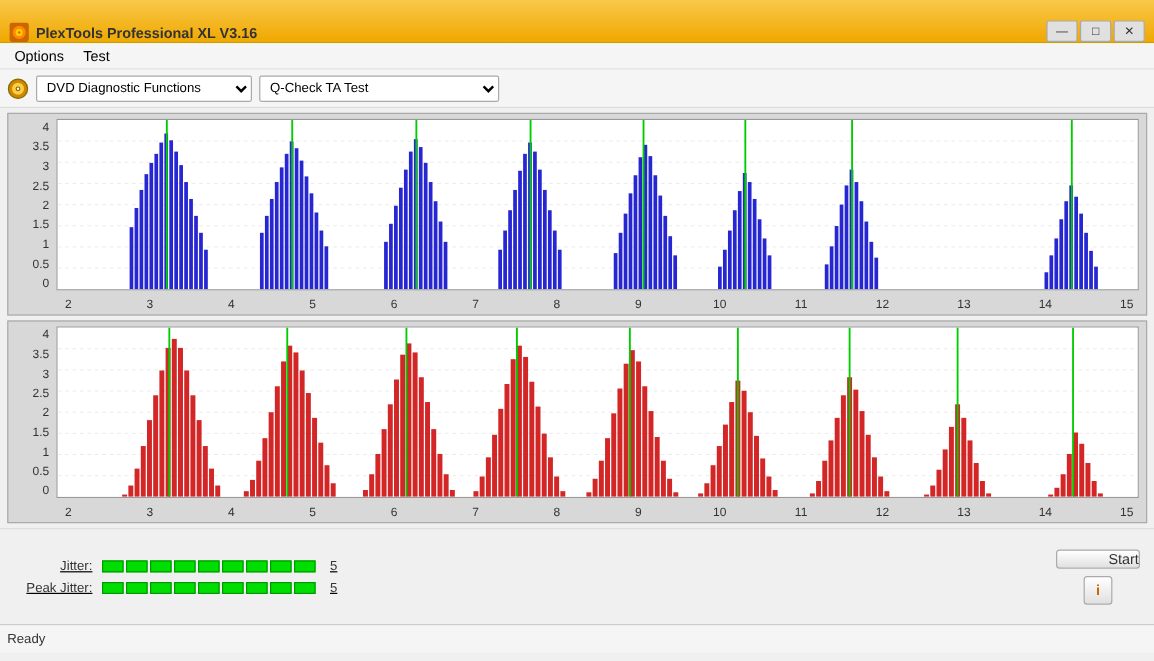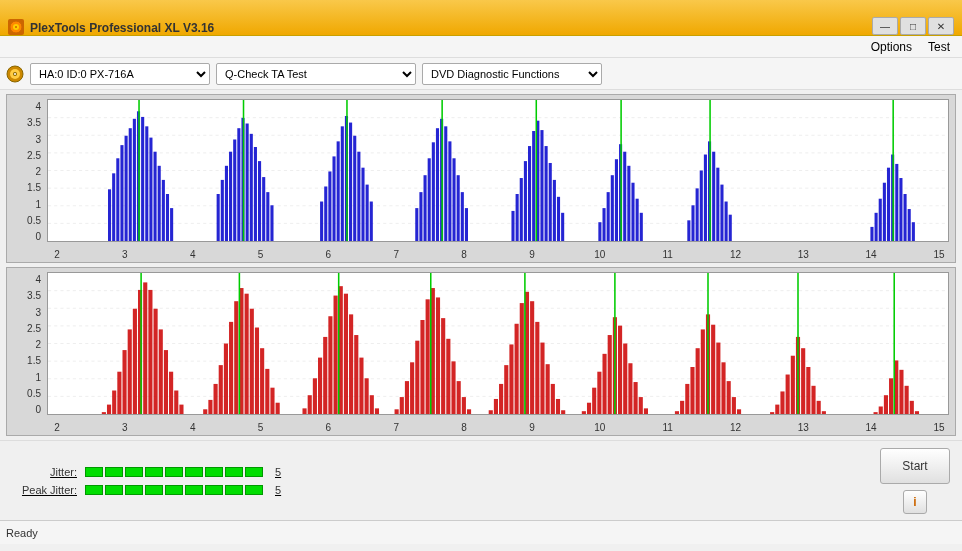--- a/index.html
+++ b/index.html
@@ -53,21 +53,20 @@
     }
 
     
     .menubar {
       background: #f5f5f5;
       height: 22px;
       display: flex;
       align-items: center;
       padding: 0 4px;
       border-bottom: 1px solid #ddd;
-      justify-content: flex-end;
     }
     .menubar-item {
       padding: 2px 8px;
       cursor: pointer;
       border-radius: 2px;
       font-size: 12px;
     }
 
     
     .toolbar {
@@ -225,27 +224,28 @@
     .start-btn-area {
       margin-left: auto;
       display: flex;
       flex-direction: column;
       align-items: center;
       gap: 6px;
     }
 
     .start-btn {
       width: 70px;
-      height: 36px;
+      height: 16px;
       background: linear-gradient(to bottom, #ffffff, #e0e0e0);
       border: 1px solid #aaa;
       border-radius: 3px;
       font-size: 12px;
       cursor: pointer;
       color: #333;
+      text-align: right;
     }
 
     .info-btn {
       width: 24px;
       height: 24px;
       background: linear-gradient(to bottom, #ffffff, #e0e0e0);
       border: 1px solid #aaa;
       border-radius: 3px;
       font-size: 12px;
       cursor: pointer;
@@ -294,27 +294,24 @@
 <div class="toolbar">
   <div class="toolbar-device">
     <svg width="18" height="18" viewBox="0 0 18 18">
       <circle cx="9" cy="9" r="8" fill="#cc8800" stroke="#886600" stroke-width="1"></circle>
       <circle cx="9" cy="9" r="5" fill="#ffcc44"></circle>
       <circle cx="9" cy="9" r="2" fill="#886600"></circle>
       <circle cx="9" cy="9" r="1" fill="white"></circle>
     </svg>
   </div>
   <select>
-    <option>HA:0 ID:0  PX-716A</option>
+    <option>DVD Diagnostic Functions</option>
   </select>
   <select>
     <option>Q-Check TA Test</option>
-  </select>
-  <select>
-    <option>DVD Diagnostic Functions</option>
   </select>
 </div>
 
 <div style="padding: 4px 6px; height: 350px; display:flex; flex-direction:column; gap:4px; background:#f0f0f0;">
 
   <div class="chart-wrapper" style="flex:1; position:relative;">
 
     <div class="y-axis">
       <span class="y-label">0</span>
       <span class="y-label">0.5</span>

